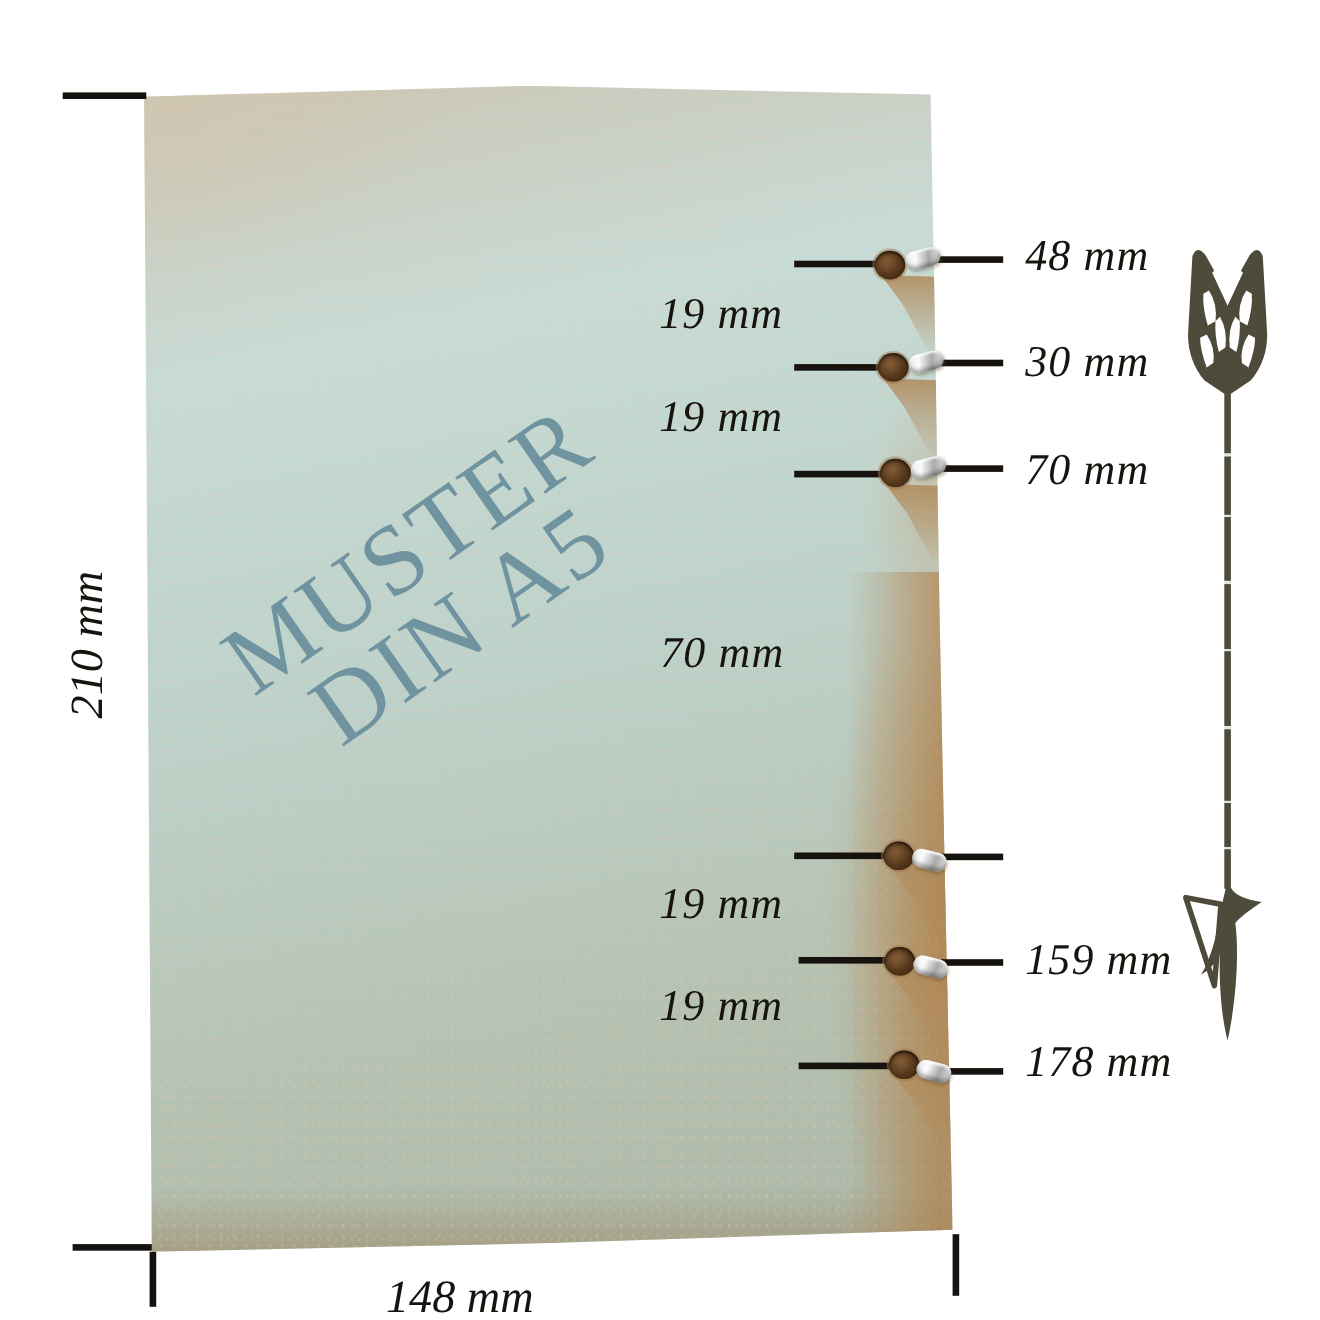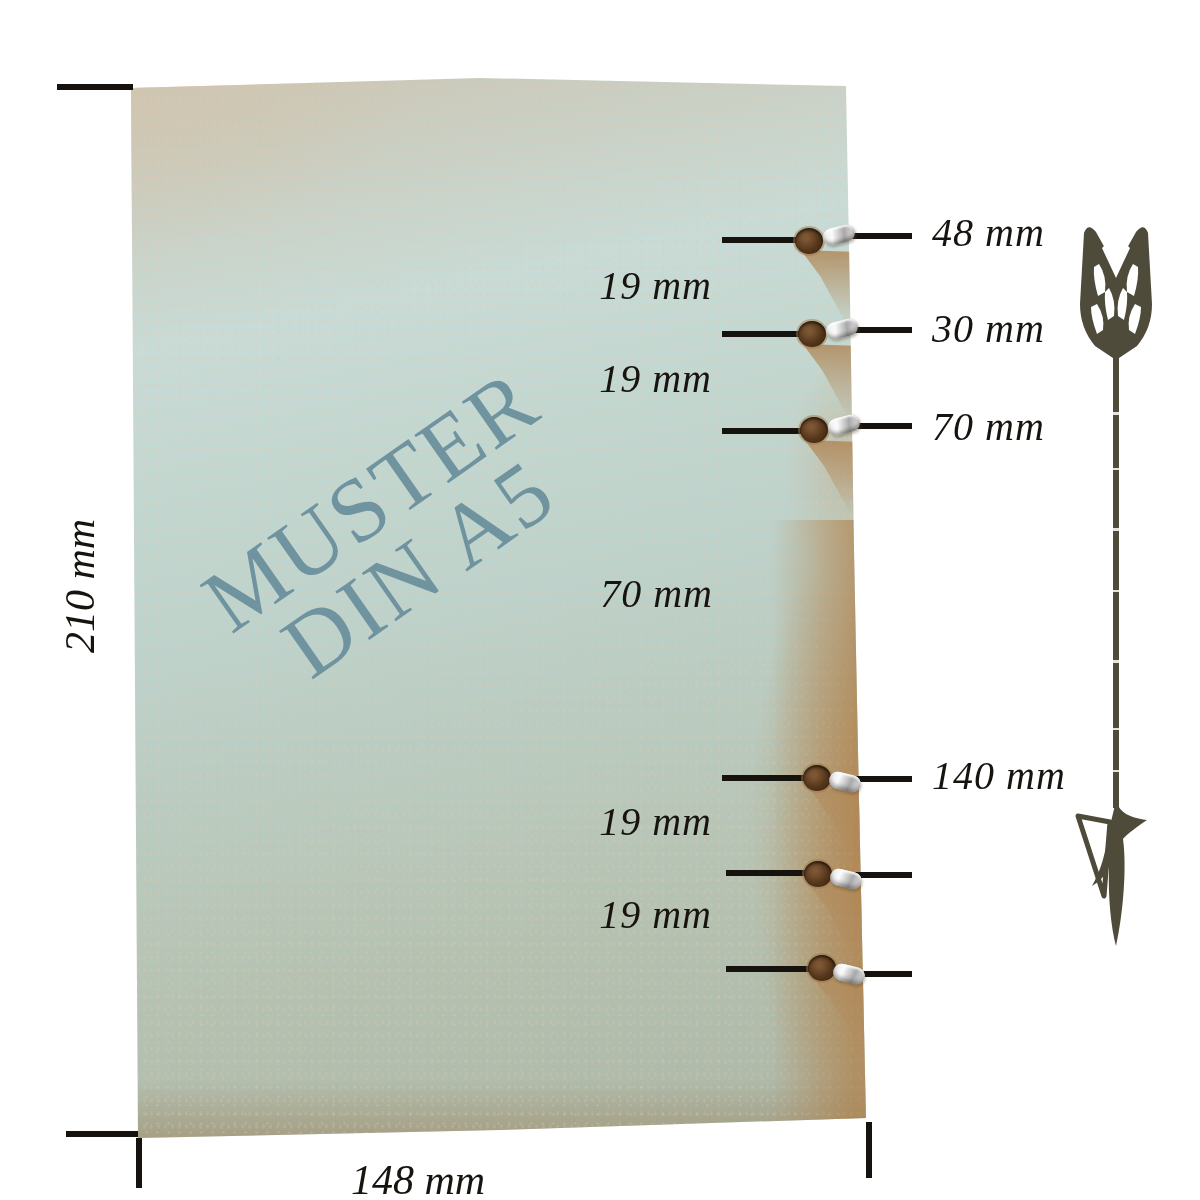--- a/index.html
+++ b/index.html
@@ -129,21 +129,22 @@
   <div class="eyelet up" style="left:839px; top:235px;"></div>
   <div class="eyelet up" style="left:842px; top:329px;"></div>
   <div class="eyelet up" style="left:844px; top:425px;"></div>
   <div class="eyelet down" style="left:845px; top:782px;"></div>
   <div class="eyelet down" style="left:846px; top:879px;"></div>
   <div class="eyelet down" style="left:849px; top:974px;"></div>
 
   <div class="mlabel" style="left:932px; top:233px;">48 mm</div>
   <div class="mlabel" style="left:932px; top:329px;">30 mm</div>
   <div class="mlabel" style="left:932px; top:427px;">70 mm</div>
-  <div class="mlabel" style="left:932px; top:776px;">140 mm</div>
+  <div class="mlabel" style="left:932px; top:873px;">159 mm</div>
+  <div class="mlabel" style="left:932px; top:966px;">178 mm</div>
 
   <div class="glabel" style="left:712px; top:286px;">19 mm</div>
   <div class="glabel" style="left:712px; top:379px;">19 mm</div>
   <div class="glabel" style="left:713px; top:594px;">70 mm</div>
   <div class="glabel" style="left:712px; top:822px;">19 mm</div>
   <div class="glabel" style="left:712px; top:915px;">19 mm</div>
 
   <svg style="position:absolute; left:1066px; top:222px;" width="100" height="740" viewBox="0 0 100 740">
 
     <path d="M50 46 L30 10 Q22 0 18 11 L14 82 Q14 106 29 124 L50 138 L71 124 Q86 106 86 82 L82 11 Q78 0 70 10 Z" fill="#4e4b3a"></path>

